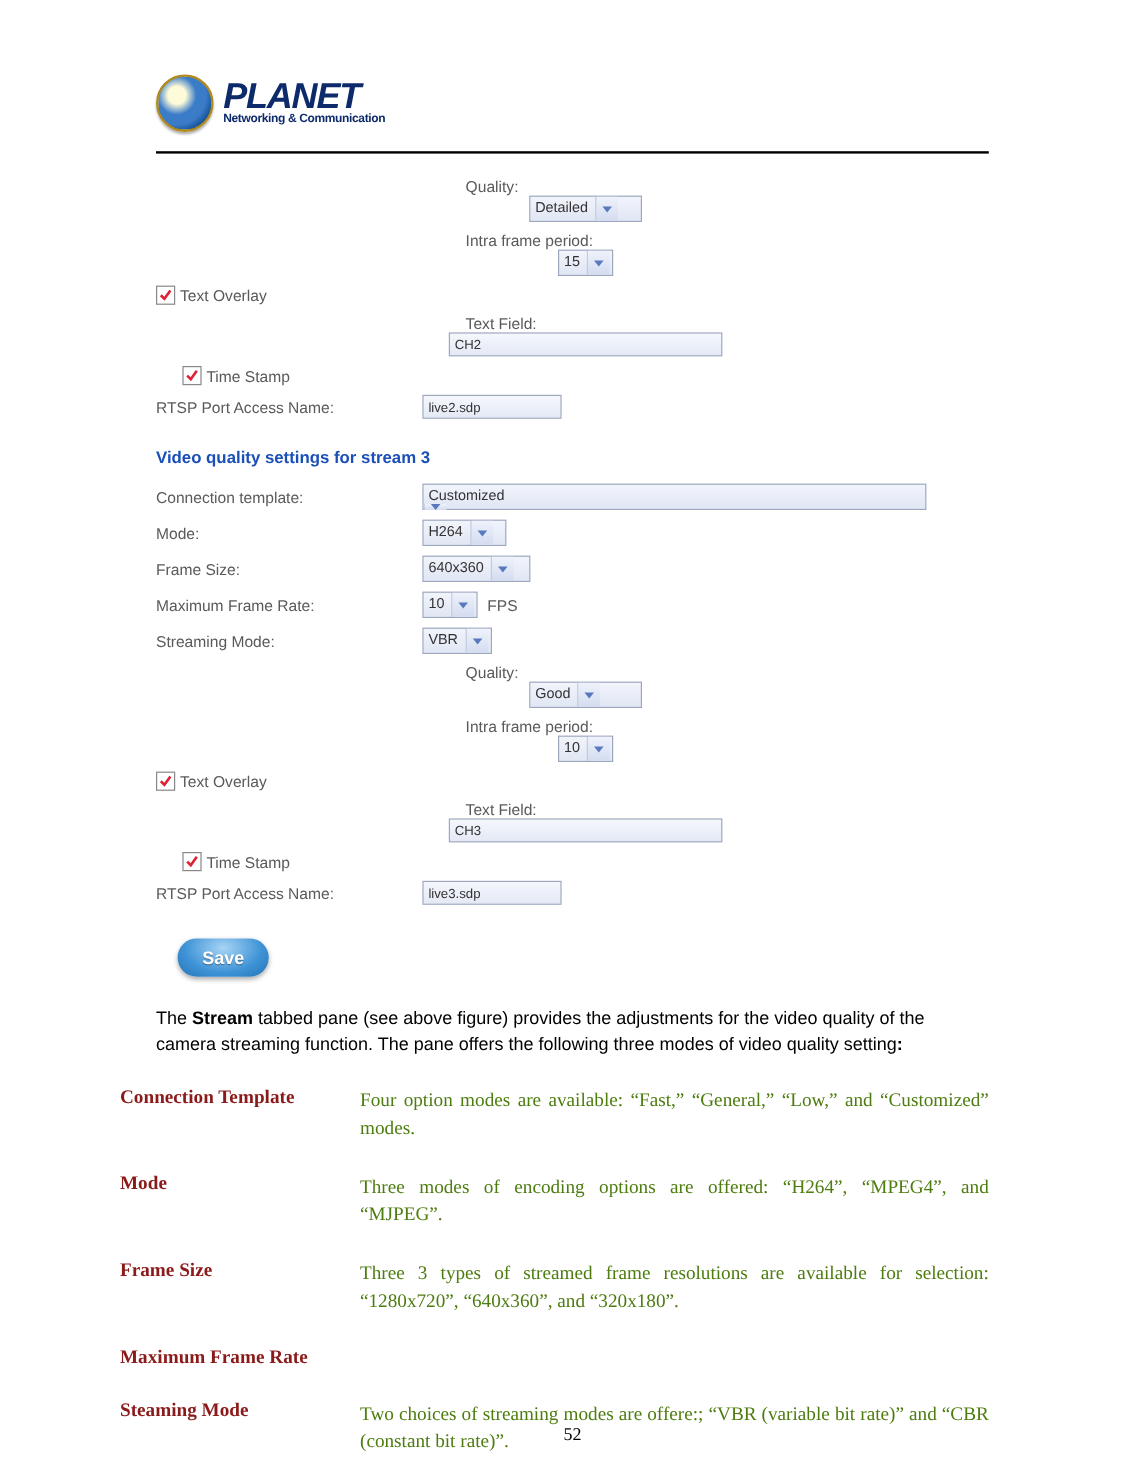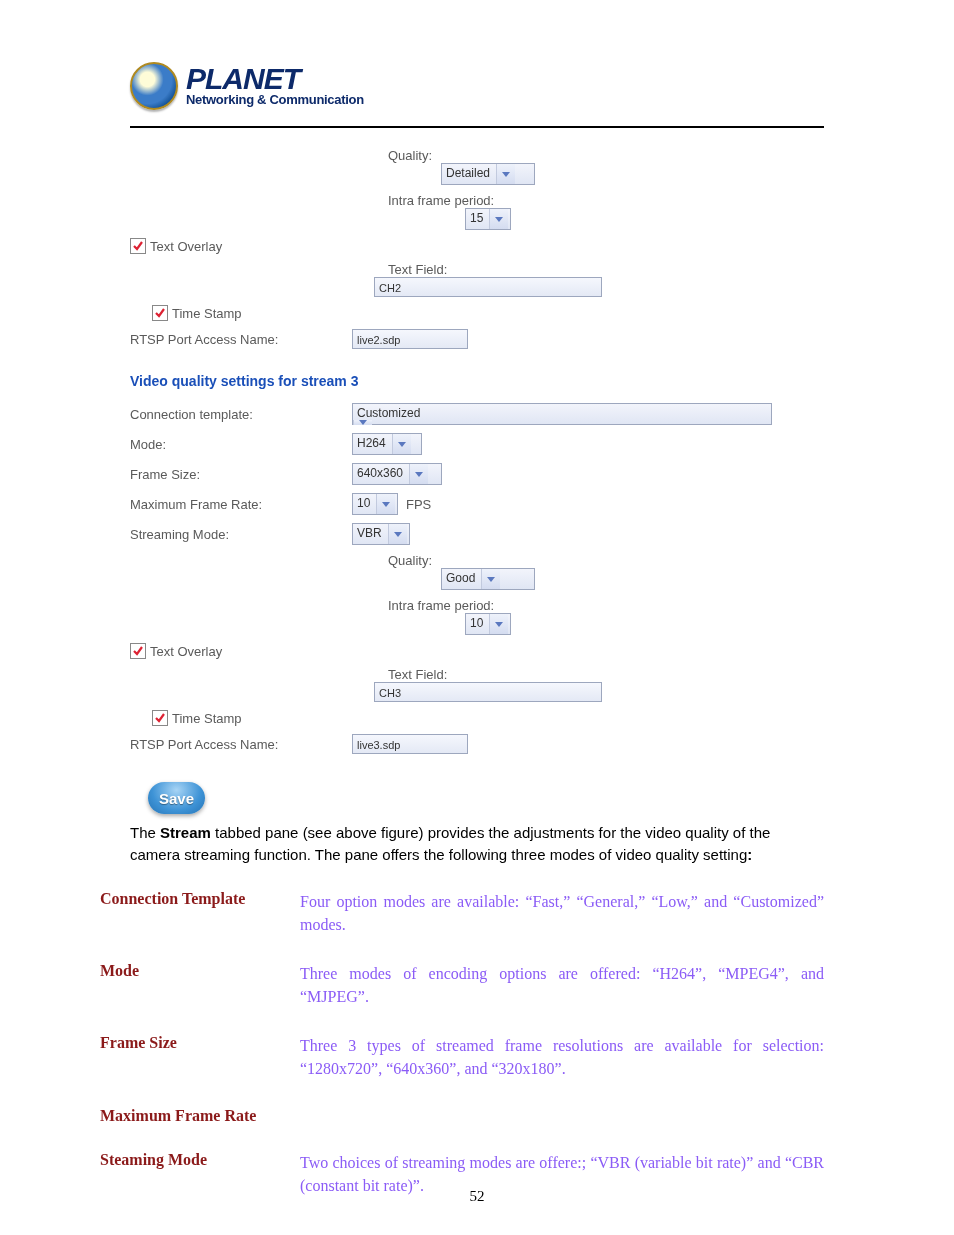--- a/index.html
+++ b/index.html
@@ -2,44 +2,44 @@
 <html><head>
 <meta charset="utf-8">
 <style>
   html,body{margin:0;padding:0;background:#fff;}
   .page{width:954px;margin:0 auto;background:#fff;position:relative;min-height:1235px;}
   .header{padding:40px 0 0 130px;}
   .logo-wrap{display:flex;align-items:center;margin-top:22px;}
   .logo-icon{width:44px;height:44px;border-radius:50%;background:radial-gradient(circle at 35% 35%,#fefcd8 0 18%,#3b7cc8 40% 60%,#0d4b8f 80%);border:2px solid #b08a20;box-shadow:0 2px 2px rgba(0,0,0,.3);}
   .logo-text{margin-left:8px;}
   .logo-name{font-family:Arial Black,Arial,sans-serif;font-weight:900;font-style:italic;font-size:30px;color:#0d2a6a;letter-spacing:-1px;line-height:.9;}
-  .logo-tag{font-family:Arial,sans-serif;font-weight:bold;font-size:13px;color:#0d2a6a;letter-spacing:-.3px;}
+  .logo-tag{font-family:Arial,sans-serif;font-weight:bold;font-size:10px;color:#0d2a6a;letter-spacing:-.3px;}
   .rule{margin:16px 130px 0 130px;border-top:2px solid #000;height:0;}
   .form-region{margin:20px 130px 0 130px;font-family:Verdana,Geneva,sans-serif;}
   .row{display:flex;align-items:center;margin:8px 0;}
   .row.indent{padding-left:22px;flex-direction:column;}
   .lbl{width:222px;color:#5a5a5a;font-size:13px;}
   .row.indent .lbl{width:200px;}
   .sel{display:inline-flex;align-items:stretch;border:1px solid #9da7be;background:linear-gradient(#f2f4fb,#e0e6f4);height:20px;}
   .sel .txt{padding:2px 6px 0 4px;font-size:12px;color:#333;}
   .sel .btn{width:18px;display:flex;align-items:center;justify-content:center;background:linear-gradient(#eef2fb,#d4dcf0);border-left:1px solid #c2cade;}
   .chev{width:0;height:0;border-left:4px solid transparent;border-right:4px solid transparent;border-top:5px solid #5a78bf;}
   .input{border:1px solid #9da7be;background:linear-gradient(#f5f7fd,#e4e9f5);height:20px;padding:0 4px;font-size:11px;color:#333;line-height:20px;box-sizing:border-box;}
   .suffix{margin-left:8px;font-size:13px;color:#5a5a5a;text-align:center;}
   .chk{width:14px;height:14px;border:1px solid #888;background:#fff;display:inline-flex;align-items:center;justify-content:center;margin-right:4px;}
   .chk svg{display:block;}
   .chk-row{display:flex;align-items:center;margin:8px 0;}
   .chk-lbl{color:#5a5a5a;font-size:13px;}
   .section-head{color:#1a4fb8;font-weight:bold;font-size:14px;margin:24px 0 14px 0;}
-  .save-btn{width:57px;height:32px;border-radius:16px;background:radial-gradient(ellipse at 50% 25%,#a7d4f5,#3e93d6 60%,#2573b5);box-shadow:0 2px 4px rgba(0,0,0,.35);display:flex;align-items:center;justify-content:center;color:#fff;font-family:Arial,sans-serif;font-weight:bold;font-size:15px;text-shadow:0 1px 1px rgba(0,0,0,.4);margin:28px 0 8px 18px;}
+  .save-btn{width:76px;height:32px;border-radius:16px;background:radial-gradient(ellipse at 50% 25%,#a7d4f5,#3e93d6 60%,#2573b5);box-shadow:0 2px 4px rgba(0,0,0,.35);display:flex;align-items:center;justify-content:center;color:#fff;font-family:Arial,sans-serif;font-weight:bold;font-size:15px;text-shadow:0 1px 1px rgba(0,0,0,.4);margin:28px 0 24px 18px;}
   .body-text{margin:0 130px;font-family:Arial,sans-serif;font-size:15px;color:#000;line-height:1.45;}
   .defs{margin:24px 130px 0 100px;font-family:Liberation Serif, serif;font-size:16px;}
   .def-row{display:flex;margin:0 0 26px 0;}
   .def-term{width:200px;flex:none;color:#8b1a1a;font-weight:bold;}
-  .def-desc{flex:1;color:#8b5cf6;text-align:justify;line-height:1.45;}
+  .def-desc{flex:1;color:#4d7c0f;text-align:justify;line-height:1.45;}
   .pagenum{position:absolute;bottom:30px;left:0;right:0;text-align:center;font-family:'Times New Roman',serif;font-size:15px;}
 </style>
 </head>
 <body>
 
 <div class="page">
   <div class="header">
     <div class="logo-wrap">
       <div class="logo-icon"></div>
       <div class="logo-text">

